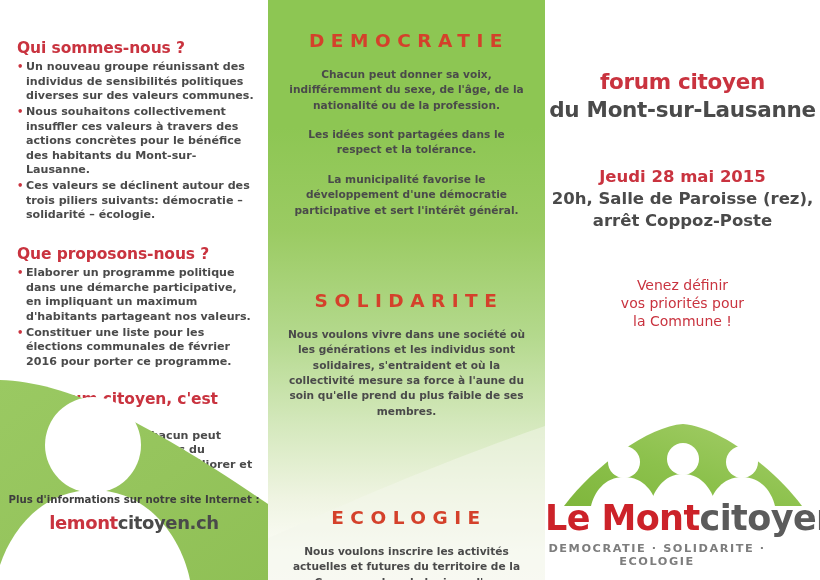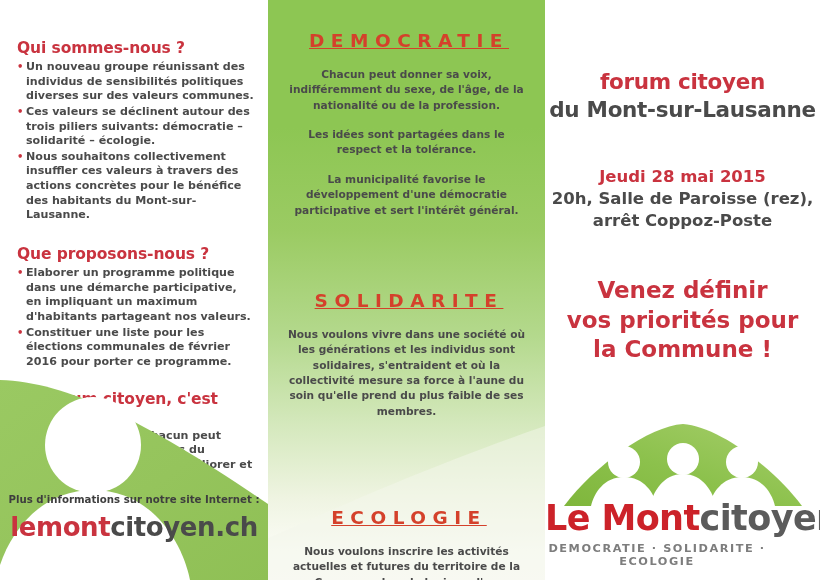--- a/index.html
+++ b/index.html
@@ -85,21 +85,21 @@
     text-align: center;
     z-index: 5;
   }
   .left-footer .more {
     color: #3E3E3E;
     font-size: 10.2px;
     font-weight: bold;
     margin: 0 0 7px 0;
   }
   .left-footer .url {
-    font-size: 26px;
+    font-size: 18px;
     font-weight: bold;
     letter-spacing: -0.4px;
   }
   .url .u-red { color: #C9333F; }
   .url .u-gray { color: #4A4A4A; }
 
   
   .panel-mid {
     position: absolute;
     left: 268px; top: 0;
@@ -129,21 +129,20 @@
     padding-top: 30px;
     box-sizing: border-box;
   }
   .pillar {
     color: #D4412B;
     font-size: 18.5px;
     font-weight: bold;
     letter-spacing: 6.5px;
     margin: 0 0 16px 0;
     padding-left: 5px;
-    text-decoration: underline;
   }
   .pillar.p2 { margin-top: 72px; }
   .pillar.p3 { margin-top: 88px; }
   .mid-para {
     color: #4A4A4A;
     font-size: 10.6px;
     font-weight: bold;
     line-height: 1.45;
     margin: 0 0 14px 0;
     padding: 0 16px;
@@ -174,22 +173,22 @@
     font-size: 16.5px;
     font-weight: bold;
     line-height: 1.32;
   }
   .inv-date .d1 { color: #C9333F; display: block; }
   .inv-date .d2, .inv-date .d3 { color: #4A4A4A; display: block; }
 
   .inv-cta {
     margin: 44px 0 0 0;
     color: #C9333F;
-    font-size: 23px;
-    font-weight: bold;
+    font-size: 14px;
+    font-weight: normal;
     line-height: 1.3;
   }
   .inv-cta span { display: block; }
 
   
   .logo {
     position: absolute;
     left: 0; bottom: 10px;
     width: 275px;
     height: 150px;
@@ -227,22 +226,22 @@
 
 <div id="flyer">
 
   <div class="panel-left">
 
     <div class="left-content">
 
       <h2 class="sec-head">Qui sommes-nous ?</h2>
       <ul class="bullets">
         <li>Un nouveau groupe réunissant des individus de sensibilités politiques diverses sur des valeurs communes.</li>
+        <li>Nous souhaitons collectivement insuffler ces valeurs à travers des actions concrètes pour le bénéfice des habitants du Mont-sur-Lausanne.</li>
         <li>Ces valeurs se déclinent autour des trois piliers suivants: démocratie – solidarité – écologie.</li>
-        <li>Nous souhaitons collectivement insuffler ces valeurs à travers des actions concrètes pour le bénéfice des habitants du Mont-sur-Lausanne.</li>
       </ul>
 
       <h2 class="sec-head sp2">Que proposons-nous ?</h2>
       <ul class="bullets">
         <li>Elaborer un programme politique dans une démarche participative, en impliquant un maximum d'habitants partageant nos valeurs.</li>
         <li>Constituer une liste pour les élections communales de février 2016 pour porter ce programme.</li>
       </ul>
 
       <h2 class="sec-head sp3">Un forum citoyen, c'est quoi ?</h2>
       <ul class="bullets">

